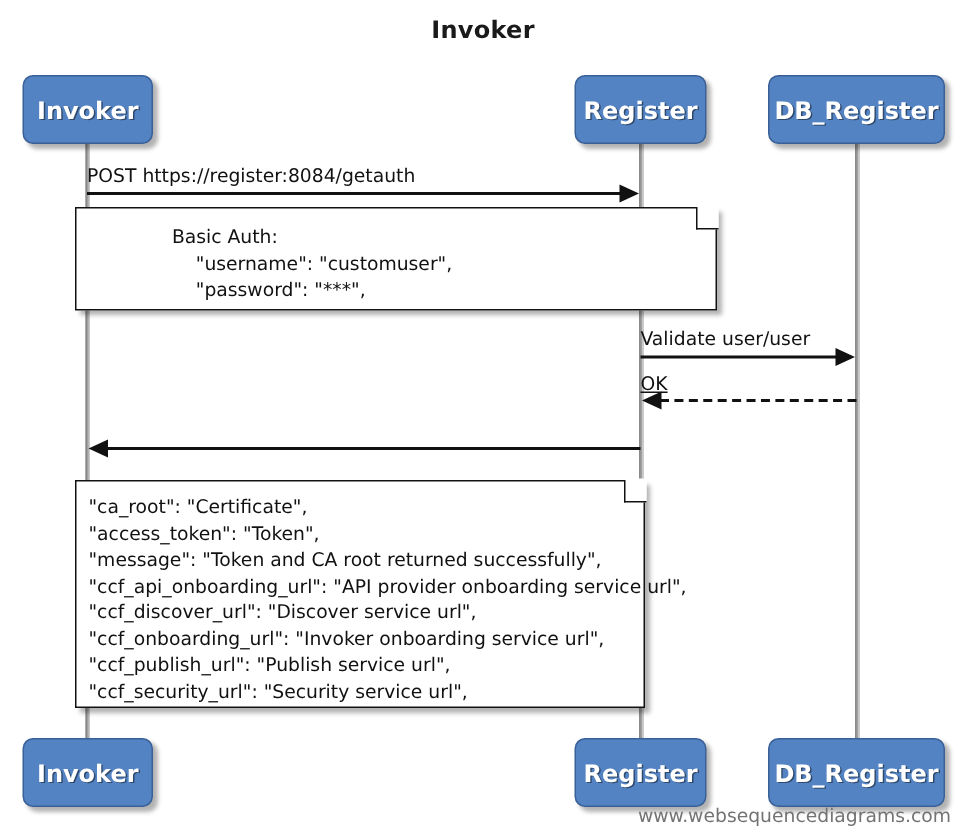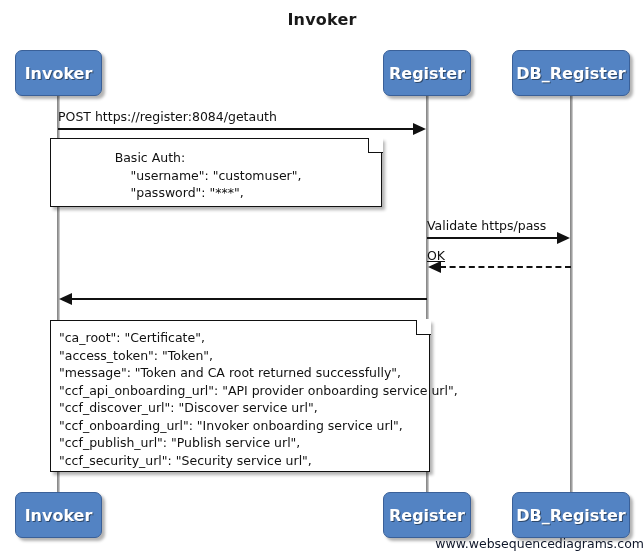--- a/index.html
+++ b/index.html
@@ -122,24 +122,24 @@
     position: absolute;
     font-size: 12.5px;
     line-height: 17.5px;
     color: #111111;
     white-space: pre;
   }
 
   
   .footer {
     position: absolute;
-    right: 0;
+    right: 10px;
     bottom: 8px;
     font-size: 12.5px;
-    color: #0f172a;
+    color: #737373;
   }
 </style>
 </head>
 <body>
 
 <div id="diagram">
 
   <div class="diagram-title">Invoker</div>
 
   <div class="lifeline" style="left:57px; top:96px; height:396px;"></div>
@@ -153,29 +153,29 @@
     <span>Register</span>
   </div>
   <div class="participant" style="left:512px; top:50px; width:118px; height:46px;">
     <span>DB_Register</span>
   </div>
 
   <div class="msg-label" style="left:58px; top:109px; width:369px;">POST https://register:8084/getauth</div>
   <div class="msg-line" style="left:58px; top:128px; width:357px;"></div>
   <div class="arrowhead right" style="left:413px; top:123px;"></div>
 
-  <div class="note" style="left:50px; top:138px; width:332px; height:69px;">
+  <div class="note" style="left:50px; top:138px; width:428px; height:69px;">
     <div class="fold-cut"></div>
     <div class="fold"></div>
     <div class="note-text" style="left:8px; top:10px;">              Basic Auth:
                   "username": "customuser",
                   "password": "***",</div>
   </div>
 
-  <div class="msg-label" style="left:427px; top:218px; width:144px;">Validate https/pass</div>
+  <div class="msg-label" style="left:427px; top:218px; width:144px;">Validate user/user</div>
   <div class="msg-line" style="left:427px; top:237px; width:132px;"></div>
   <div class="arrowhead right" style="left:557px; top:232px;"></div>
 
   <div class="msg-label" style="left:427px; top:248px; width:144px;text-decoration:underline;">OK</div>
   <div class="msg-line dashed" style="left:440px; top:266px; width:131px;"></div>
   <div class="arrowhead left" style="left:428px; top:261px;"></div>
 
   <div class="msg-label" style="left:58px; top:280px; width:369px;margin-top:38px;">200 OK</div>
   <div class="msg-line" style="left:71px; top:298px; width:356px;"></div>
   <div class="arrowhead left" style="left:59px; top:293px;"></div>

